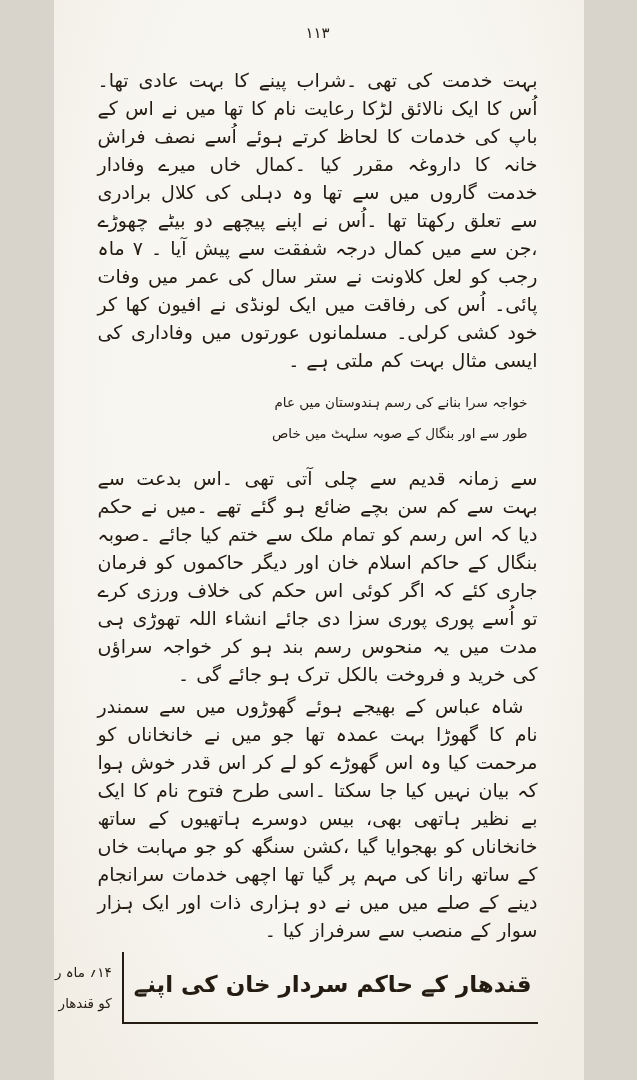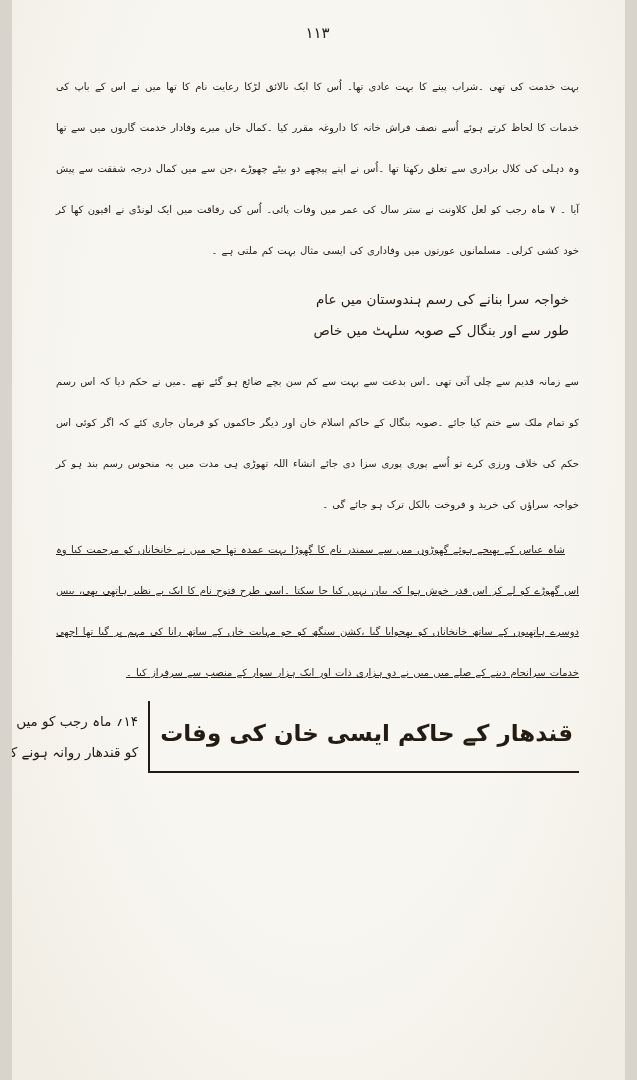--- a/index.html
+++ b/index.html
@@ -1,44 +1,44 @@
 <!DOCTYPE html>
 <html lang="ur" dir="rtl"><head>
 <meta charset="utf-8">
 <style>
   html,body{margin:0;padding:0;background:#d8d4cc;}
   .page{
     position:relative;
-    width:613px;height:1080px;
+    width:530px;height:1080px;
     margin:0 auto;
     background:radial-gradient(ellipse at 50% 38%, #f8f6f1 55%, #f0ece3 100%);
     overflow:hidden;
     direction:rtl;
     font-family:"DejaVu Sans", sans-serif;
     color:#241c12;
     box-sizing:border-box;
     padding:24px 46px 20px 44px;
   }
   .page-number{
     text-align:center;
     font-size:15px;
     letter-spacing:2px;
     margin-bottom:24px;
     color:#2a2318;
   }
   .content{width:100%;}
   p.body-text{
     margin:2px 0 4px 0;
-    font-size:10px;
-    line-height:41px;
+    font-size:19px;
+    line-height:28px;
     text-align:justify;
     text-align-last:right;
     word-spacing:1px;
   }
-  p.body-text.indent{ text-indent:14px;text-decoration:underline; }
+  p.body-text.indent{ text-indent:14px; }
   .heading-block{
     display:flex;
     flex-direction:row;          
     align-items:stretch;
     margin:8px 0 10px 0;
     min-height:72px;
   }
   .heading-box{
     flex:1 1 auto;
     border-left:2px solid #241c12;   
@@ -72,20 +72,20 @@
       <p class="body-text">بہت خدمت کی تھی ۔شراب پینے کا بہت عادی تھا۔ اُس کا ایک نالائق لڑکا رعایت نام کا تھا میں نے اس کے باپ کی خدمات کا لحاظ کرتے ہوئے اُسے نصف فراش خانہ کا داروغہ مقرر کیا ۔کمال خاں میرے وفادار خدمت گاروں میں سے تھا وہ دہلی کی کلال برادری سے تعلق رکھتا تھا ۔اُس نے اپنے پیچھے دو بیٹے چھوڑے ،جن سے میں کمال درجہ شفقت سے پیش آیا ۔ ۷ ماہ رجب کو لعل کلاونت نے ستر سال کی عمر میں وفات پائی۔ اُس کی رفاقت میں ایک لونڈی نے افیون کھا کر خود کشی کرلی۔ مسلمانوں عورتوں میں وفاداری کی ایسی مثال بہت کم ملتی ہے ۔</p>
       <div class="heading-block">
         <div class="side-col">
           <div class="side-line">خواجہ سرا بنانے کی رسم ہندوستان میں عام</div>
           <div class="side-line">طور سے اور بنگال کے صوبہ سلہٹ میں خاص</div>
         </div>
       </div>
       <p class="body-text">سے زمانہ قدیم سے چلی آتی تھی ۔اس بدعت سے بہت سے کم سن بچے ضائع ہو گئے تھے ۔میں نے حکم دیا کہ اس رسم کو تمام ملک سے ختم کیا جائے ۔صوبہ بنگال کے حاکم اسلام خان اور دیگر حاکموں کو فرمان جاری کئے کہ اگر کوئی اس حکم کی خلاف ورزی کرے تو اُسے پوری پوری سزا دی جائے انشاء اللہ تھوڑی ہی مدت میں یہ منحوس رسم بند ہو کر خواجہ سراؤں کی خرید و فروخت بالکل ترک ہو جائے گی ۔</p>
       <p class="body-text indent">شاہ عباس کے بھیجے ہوئے گھوڑوں میں سے سمندر نام کا گھوڑا بہت عمدہ تھا جو میں نے خانخاناں کو مرحمت کیا وہ اس گھوڑے کو لے کر اس قدر خوش ہوا کہ بیان نہیں کیا جا سکتا ۔اسی طرح فتوح نام کا ایک بے نظیر ہاتھی بھی، بیس دوسرے ہاتھیوں کے ساتھ خانخاناں کو بھجوایا گیا ،کشن سنگھ کو جو مہابت خاں کے ساتھ رانا کی مہم پر گیا تھا اچھی خدمات سرانجام دینے کے صلے میں میں نے دو ہزاری ذات اور ایک ہزار سوار کے منصب سے سرفراز کیا ۔</p>
       <div class="heading-block">
-        <div class="heading-box">قندھار کے حاکم ایسی خان کی وفات</div>
+        <div class="heading-box">قندھار کے حاکم سردار خان کی اپنے</div>
         <div class="side-col">
           <div class="side-line">۱۴؍ ماہ رجب کو میں نے مرزا غازی</div>
           <div class="side-line">کو قندھار روانہ ہونے کے لیے حکم</div>
         </div>
       </div>
     </div>
 </div>
 
 </body></html>

